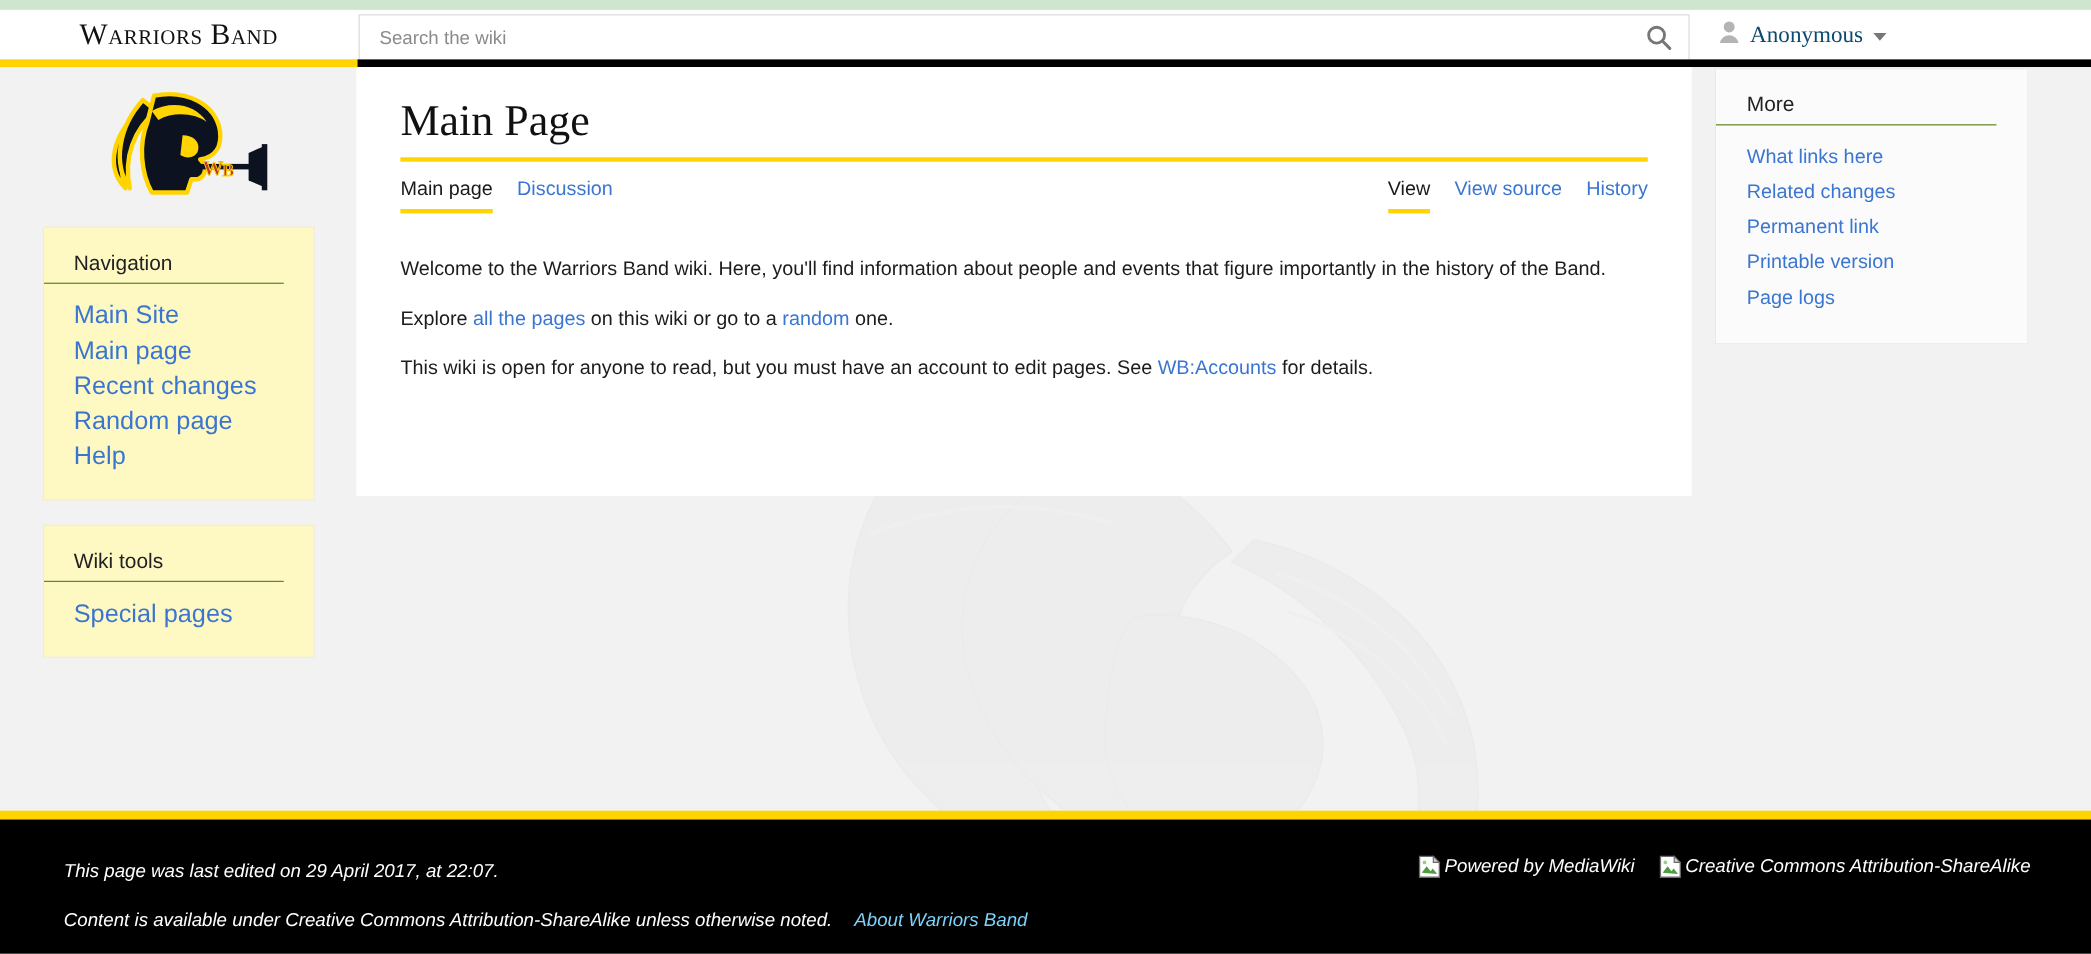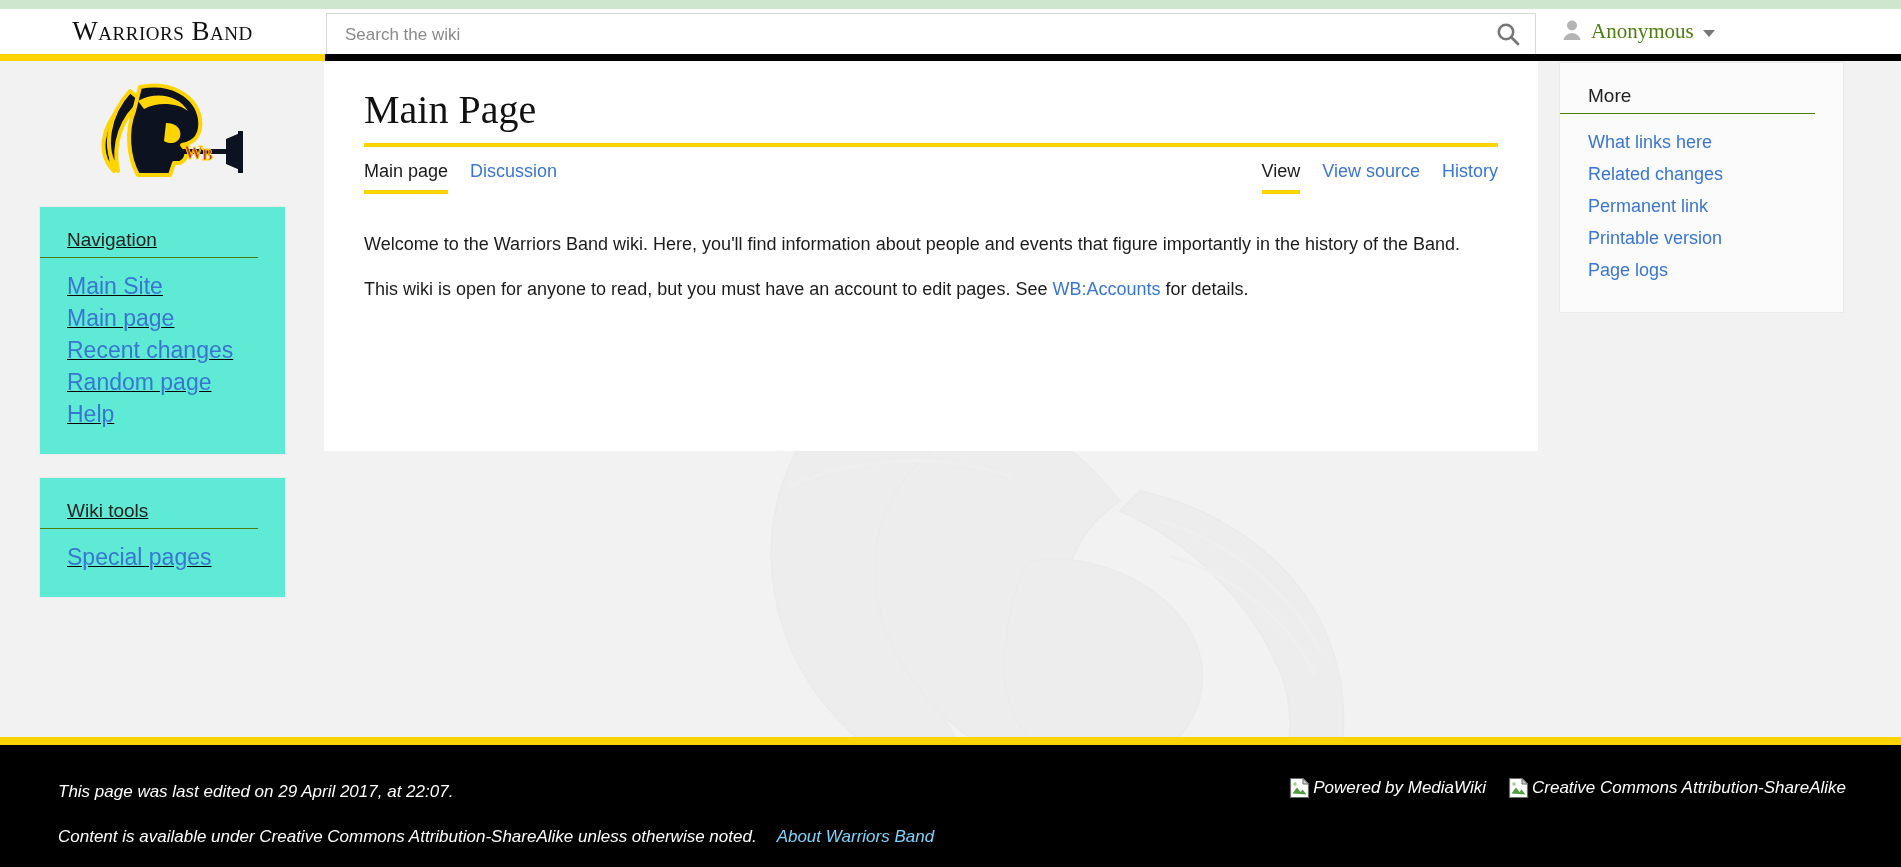--- a/index.html
+++ b/index.html
@@ -84,21 +84,21 @@
     left: 1562px; top: 0;
     height: 45px;
     display: flex;
     align-items: center;
     gap: 9px;
     cursor: pointer;
   }
   .user-name {
     font-family: "Liberation Serif", serif;
     font-size: 21px;
-    color: #4d7c0f;
+    color: #0c4a6e;
   }
   .caret {
     width: 0; height: 0;
     border-left: 6px solid transparent;
     border-right: 6px solid transparent;
     border-top: 7px solid #777;
     margin-top: 4px;
   }
 
   
@@ -148,24 +148,23 @@
     width: 325px;
     height: 145px;
     display: flex;
     align-items: center;
     justify-content: center;
     cursor: pointer;
   }
   .portlet {
     margin: 0 auto 22px auto;
     width: 247px;
-    background: #5eead4;
+    background: #fef9c3;
     border: 1px solid #eaeaea;
     padding: 22px 0 22px 0;
-    text-decoration: underline;
   }
   .portlet-h {
     font-size: 19px;
     color: #222;
     padding: 0 0 6px 27px;
     margin: 0 27px 0 0;
     font-weight: normal;
     border-bottom: 1px solid #4d7c0f;
   }
   .portlet ul {
@@ -446,20 +445,21 @@
     <div class="tabs-right">
       <a class="tab active">View</a>
       <a class="tab">View source</a>
       <a class="tab">History</a>
     </div>
   </div>
 
   <div class="body-text">
     <p>Welcome to the Warriors Band wiki. Here, you'll find information about people and events that figure importantly in the history of the Band.</p>
 
+    <p><span>Explore </span><a>all the pages</a><span> on this wiki or go to a </span><a>random</a><span> one.</span></p>
 
     <p><span>This wiki is open for anyone to read, but you must have an account to edit pages. See </span><a>WB:Accounts</a><span> for details.</span></p>
   </div>
 </div>
 
 <div class="rightrail">
   <h3 class="portlet-h">More</h3>
   <ul>
     <li>
       <a>What links here</a>

